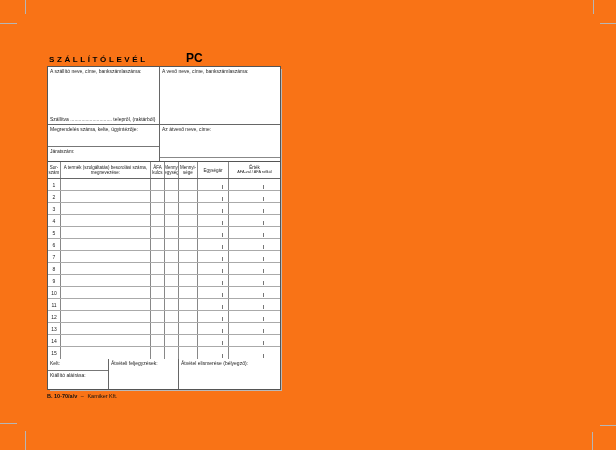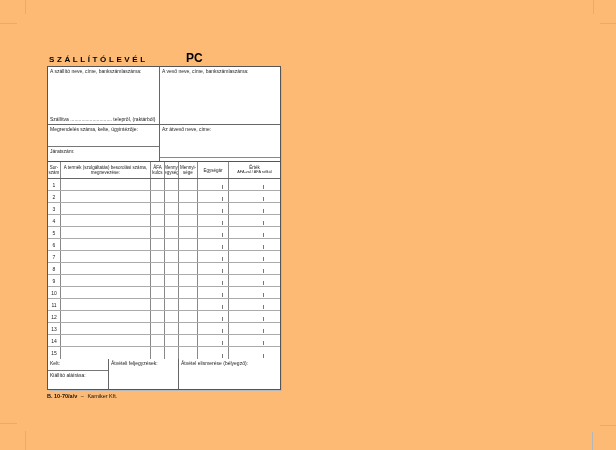--- a/index.html
+++ b/index.html
@@ -1,17 +1,17 @@
 <!DOCTYPE html>
 <html lang="hu"><head>
 <meta charset="utf-8">
 <style>
   html,body{margin:0;padding:0;background:#ffffff;}
   .page{
-    position:relative;width:616px;height:450px;background:#fdba74;overflow:hidden;
+    position:relative;width:616px;height:450px;background:#f97316;overflow:hidden;
     font-family:"Liberation Sans","DejaVu Sans",sans-serif;color:#222;
   }
   
   .crop{position:absolute;background:#b6b6b6;}
   .cm-tl-v{left:25px;top:0;width:1px;height:14px;}
   .cm-tl-h{left:0;top:23px;width:17px;height:1px;}
   .cm-tr-v{left:593px;top:0;width:1px;height:14px;}
   .cm-tr-h{left:600px;top:23px;width:16px;height:1px;}
   .cm-bl-h{left:0;top:423px;width:17px;height:1px;}
   .cm-bl-v{left:25px;top:431px;width:1px;height:19px;}

